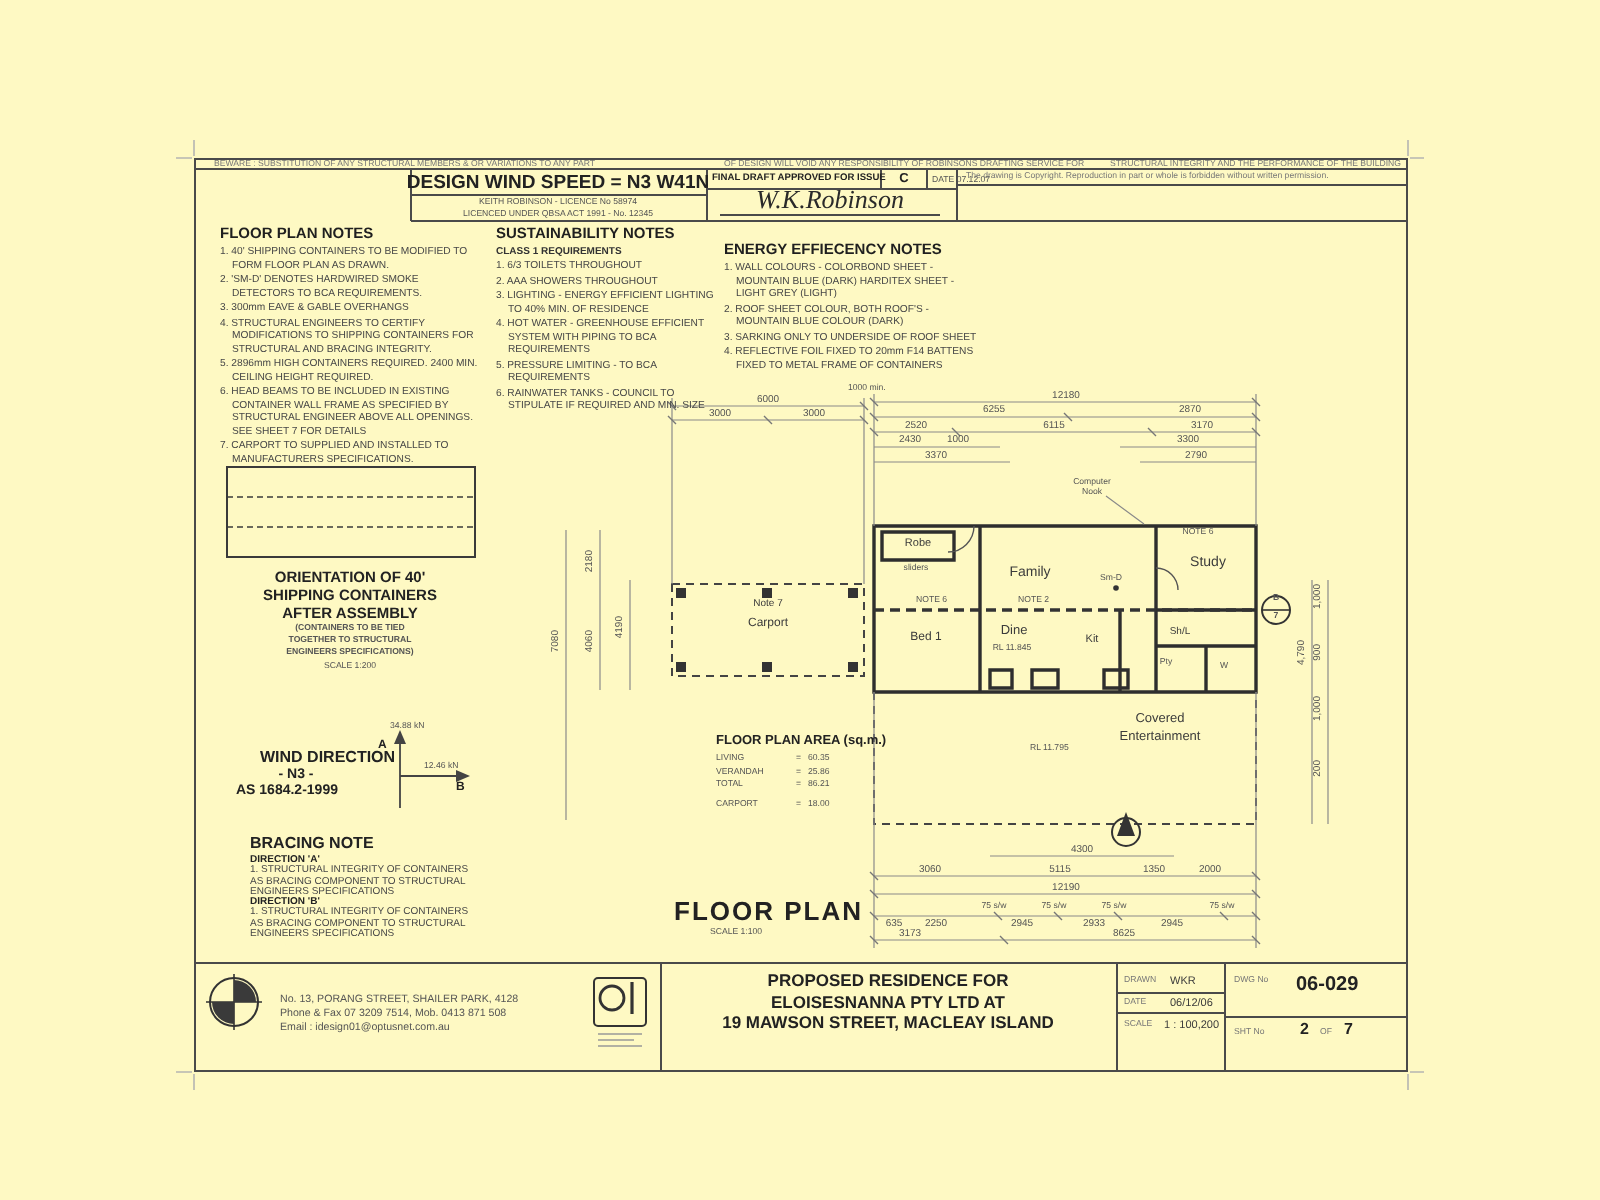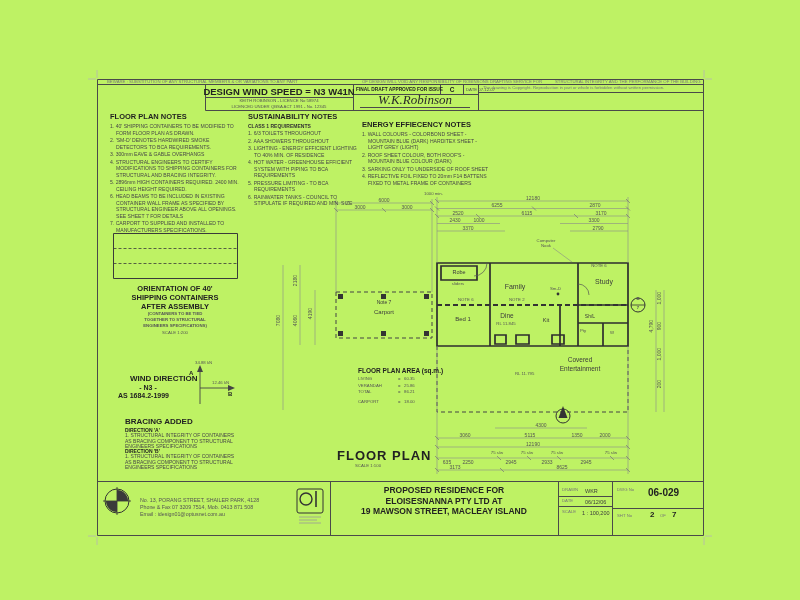--- a/index.html
+++ b/index.html
@@ -1,16 +1,16 @@
 <!DOCTYPE html>
 <html><head>
 <meta charset="utf-8">
 <style>
   html,body{margin:0;padding:0;background:#e9e9e7;}
-  #stage{position:relative;width:800px;height:600px;background:#bef264;overflow:hidden;
+  #stage{position:relative;width:800px;height:600px;background:#fef9c3;overflow:hidden;
          font-family:"Liberation Sans",sans-serif;}
   svg.lines{position:absolute;left:0;top:0;pointer-events:none;}
   .t{position:absolute;color:#3b3b3b;white-space:nowrap;line-height:1.1;}
   .b{font-weight:bold;color:#222;}
   .c{transform:translateX(-50%);}
   .dim{font-size:5px;color:#555;}
   .vdim{font-size:5px;color:#555;writing-mode:vertical-rl;transform:rotate(180deg);}
   .tiny{font-size:4.3px;color:#555;}
   .gray{color:#777;}
   .notes-col{position:absolute;}
@@ -162,21 +162,21 @@
   <span class="t tiny c" style="left:175px;top:331px">SCALE 1:200</span>
 
   <span class="t b" style="left:130px;top:375px;font-size:8px">WIND DIRECTION</span>
   <span class="t b c" style="left:148px;top:384px;font-size:7px">- N3 -</span>
   <span class="t b" style="left:118px;top:392px;font-size:7px">AS 1684.2-1999</span>
   <span class="t b" style="left:189px;top:370px;font-size:6px">A</span>
   <span class="t b" style="left:228px;top:391px;font-size:6px">B</span>
   <span class="t tiny" style="left:195px;top:361px">34.88 kN</span>
   <span class="t tiny" style="left:212px;top:381px">12.46 kN</span>
 
-  <span class="t b" style="left:125px;top:418px;font-size:8px">BRACING ADDED</span>
+  <span class="t b" style="left:125px;top:418px;font-size:8px">BRACING NOTE</span>
   <span class="t b" style="left:125px;top:428px;font-size:5px">DIRECTION 'A'</span>
   <div class="t wrapblock" style="left:125px;top:433px;width:112px;font-size:5px;color:#474747">1. STRUCTURAL INTEGRITY OF CONTAINERS AS BRACING COMPONENT TO STRUCTURAL ENGINEERS SPECIFICATIONS</div>
   <span class="t b" style="left:125px;top:449px;font-size:5px">DIRECTION 'B'</span>
   <div class="t wrapblock" style="left:125px;top:454px;width:112px;font-size:5px;color:#474747">1. STRUCTURAL INTEGRITY OF CONTAINERS AS BRACING COMPONENT TO STRUCTURAL ENGINEERS SPECIFICATIONS</div>
 
   <span class="t c" style="left:459px;top:269px;font-size:5.5px">Robe</span>
   <span class="t tiny c" style="left:458px;top:282px">sliders</span>
   <span class="t c" style="left:515px;top:283px;font-size:7px">Family</span>
   <span class="t c" style="left:604px;top:278px;font-size:7px">Study</span>
   <span class="t tiny c" style="left:599px;top:264px">NOTE 6</span>

